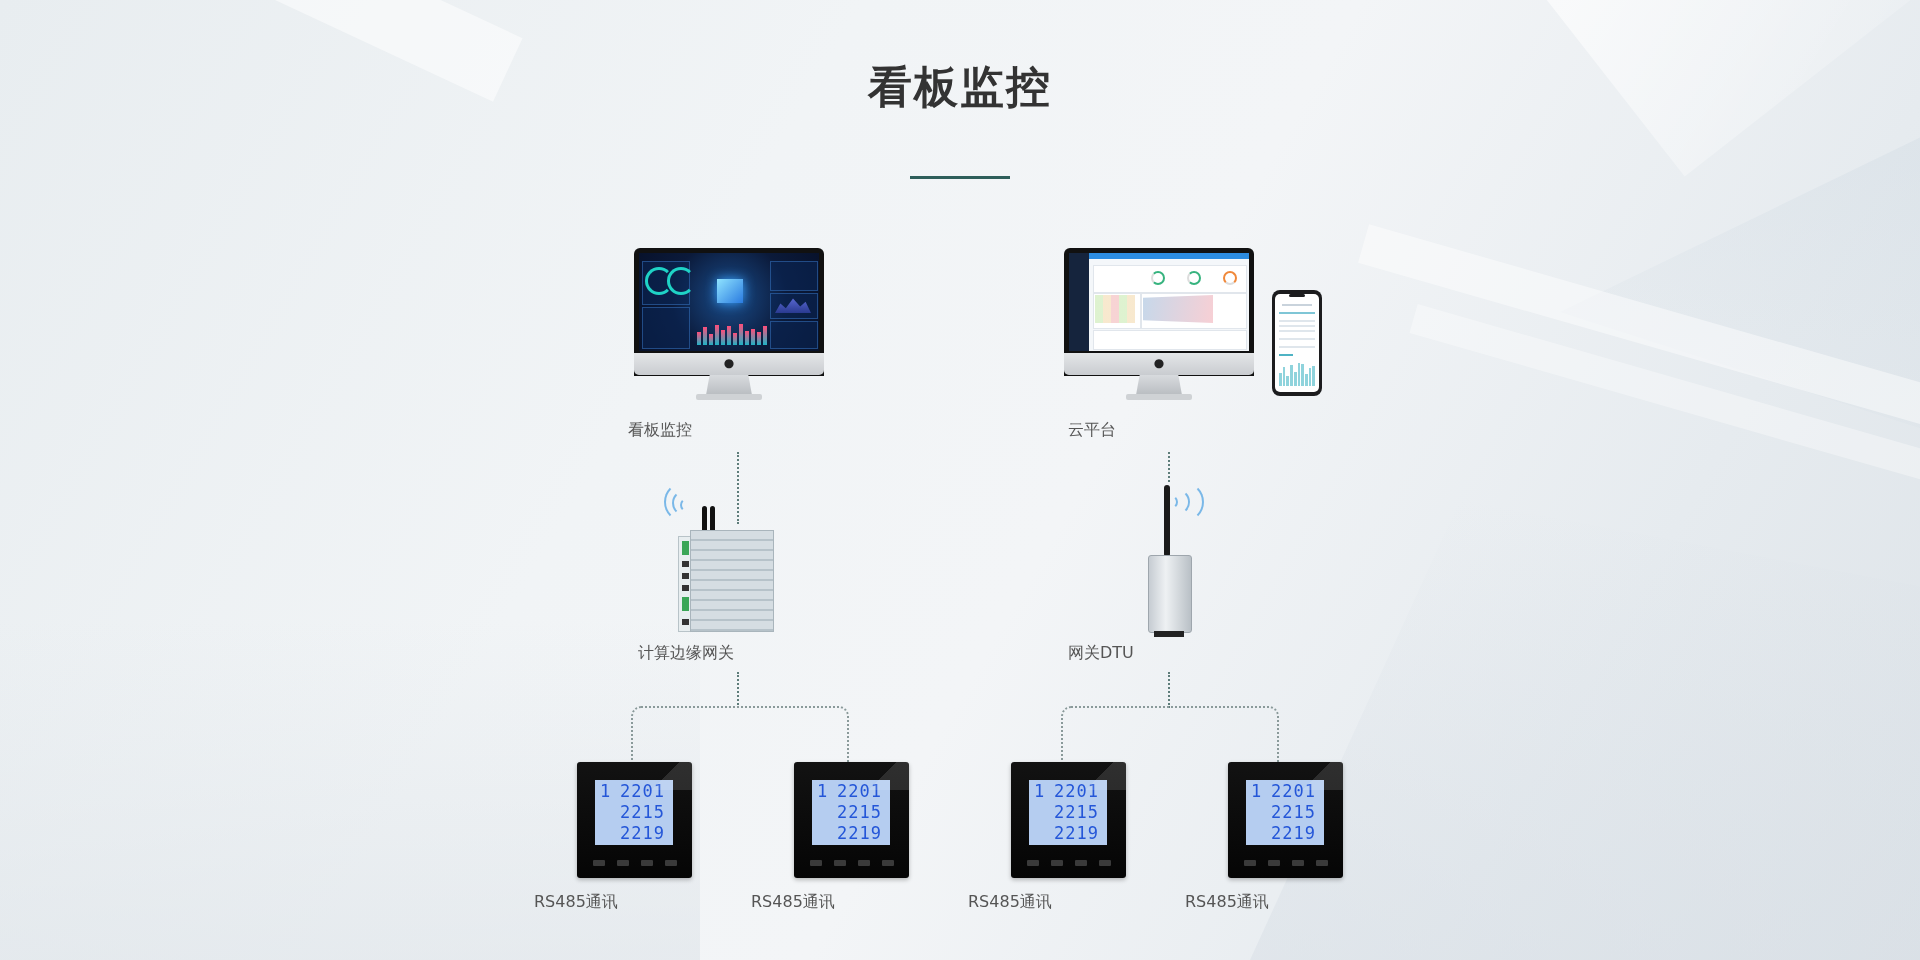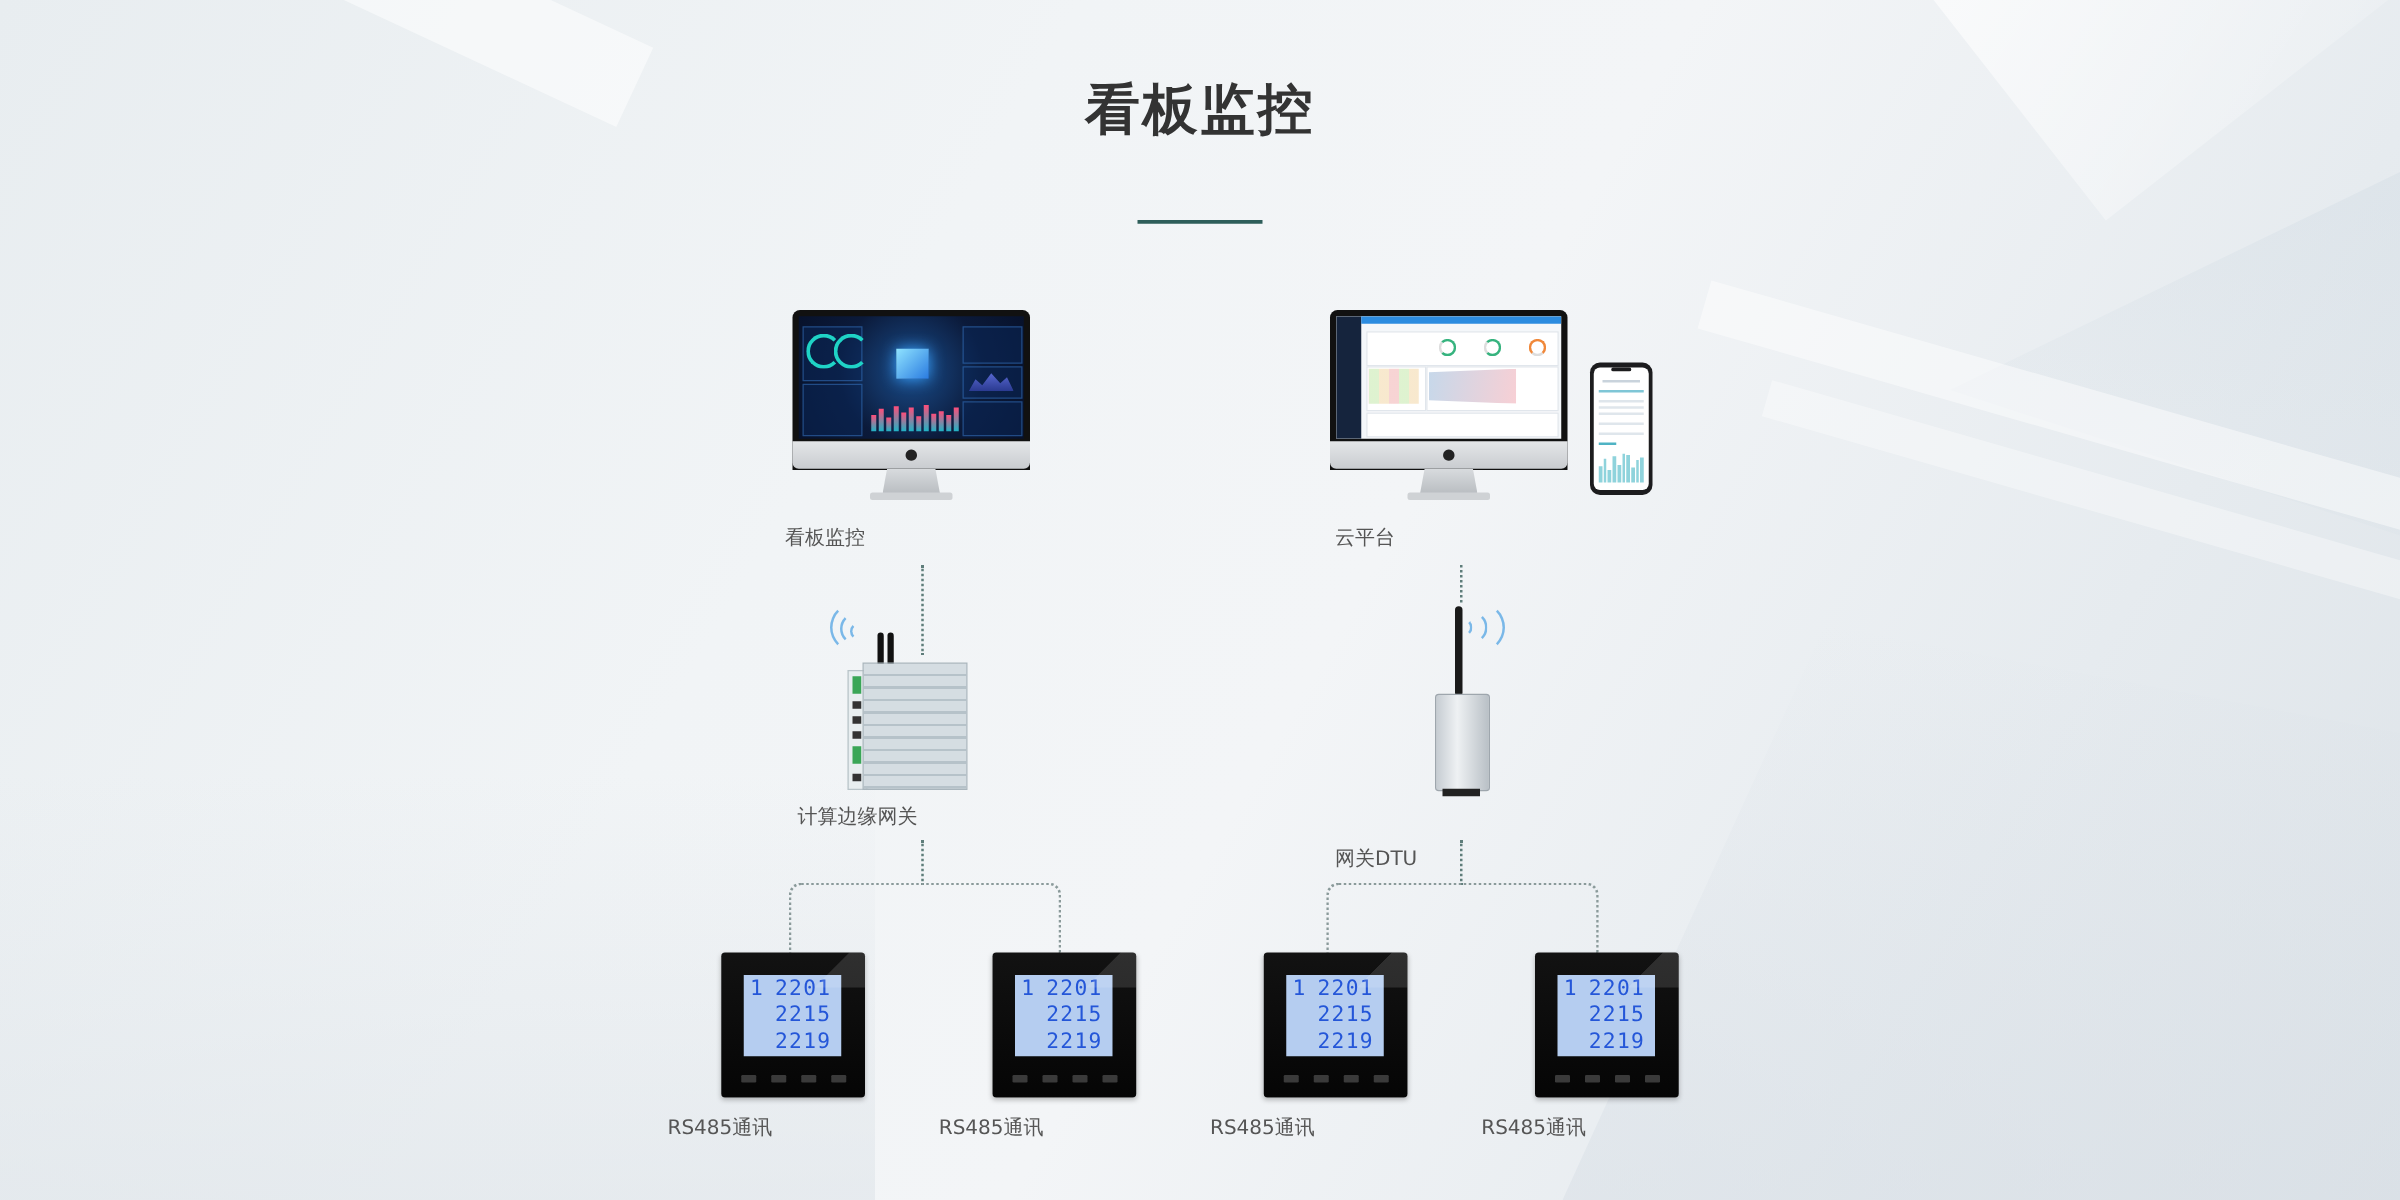--- a/index.html
+++ b/index.html
@@ -216,21 +216,21 @@
 <div class="wifi right" style="left:1160px; top:480px;">
   <span style="left:4px; top:2px; width:36px; height:36px;"></span>
   <span style="left:4px; top:9px; width:22px; height:22px;"></span>
   <span style="left:4px; top:15px; width:10px; height:10px;"></span>
 </div>
 <div class="dtu">
   <div class="ant"></div>
   <div class="box"></div>
   <div class="term"></div>
 </div>
-<div class="label" style="left:1068px; top:677px;">网关DTU</div>
+<div class="label" style="left:1068px; top:643px;">网关DTU</div>
 
 <div class="vline" style="left:737px; top:672px; height:36px;"></div>
 <div class="tree" style="left:631px; top:706px; width:214px; height:56px;"></div>
 <div class="vline" style="left:1168px; top:672px; height:36px;"></div>
 <div class="tree" style="left:1061px; top:706px; width:214px; height:56px;"></div>
 
 <div class="meter" style="left:577px;">
   <div class="lcd">
     <div class="idx">1</div>
     <div class="row" style="top:2px;">2201</div>

